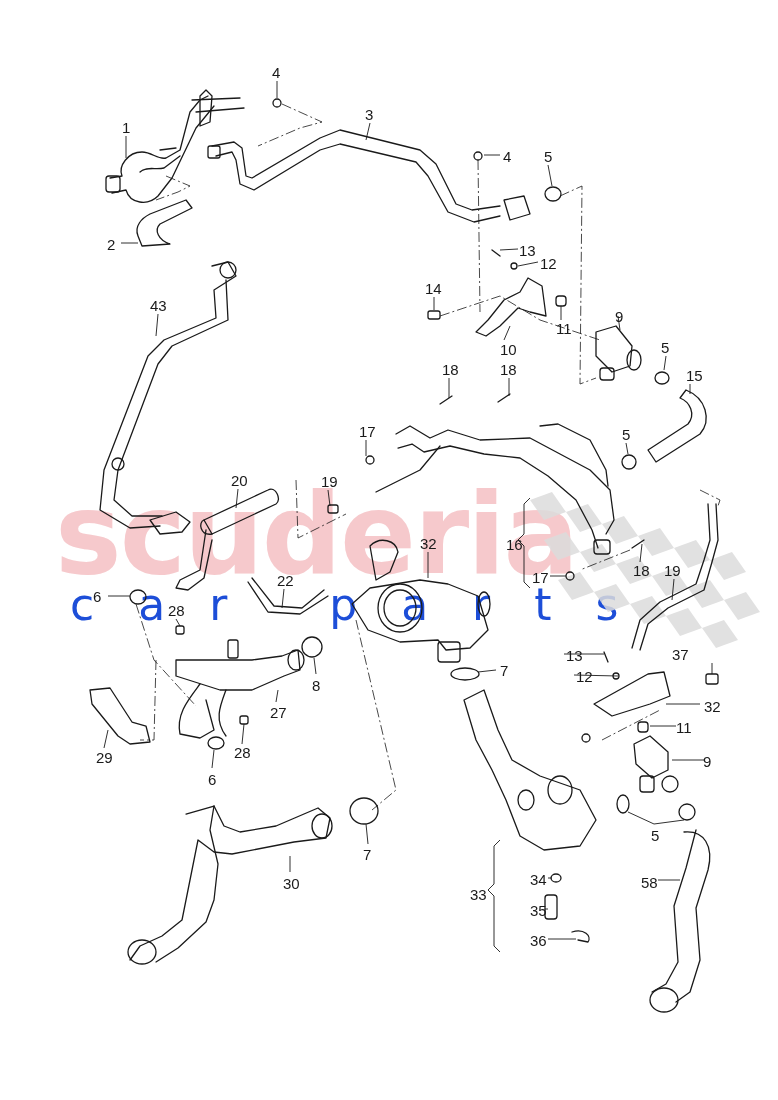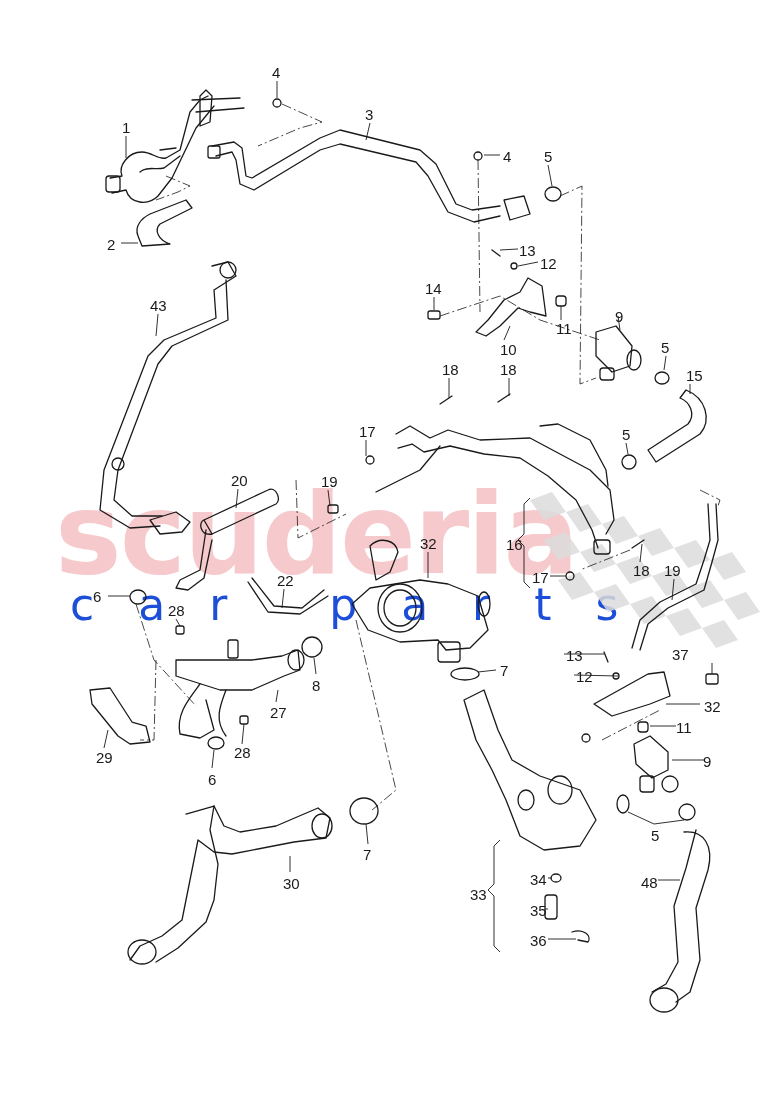--- a/index.html
+++ b/index.html
@@ -305,21 +305,21 @@
     <span class="callout" style="left:231px;top:473px">20</span>
     <span class="callout" style="left:664px;top:563px">19</span>
     <span class="callout" style="left:277px;top:573px">22</span>
     <span class="callout" style="left:420px;top:536px">32</span>
     <span class="callout" style="left:150px;top:298px">43</span>
     <span class="callout" style="left:270px;top:705px">27</span>
     <span class="callout" style="left:168px;top:603px">28</span>
     <span class="callout" style="left:234px;top:745px">28</span>
     <span class="callout" style="left:96px;top:750px">29</span>
     <span class="callout" style="left:283px;top:876px">30</span>
-    <span class="callout" style="left:641px;top:875px">48</span>
+    <span class="callout" style="left:641px;top:875px">58</span>
     <span class="callout" style="left:704px;top:699px">32</span>
     <span class="callout" style="left:470px;top:887px">33</span>
     <span class="callout" style="left:530px;top:872px">34</span>
     <span class="callout" style="left:530px;top:903px">35</span>
     <span class="callout" style="left:530px;top:933px">36</span>
     <span class="callout" style="left:672px;top:647px">37</span>
   </div>
 </div>
 
 </body></html>

